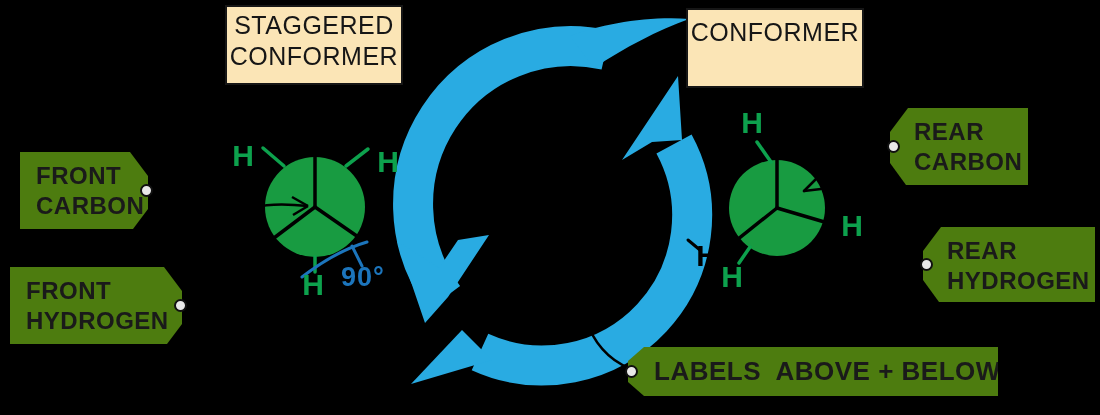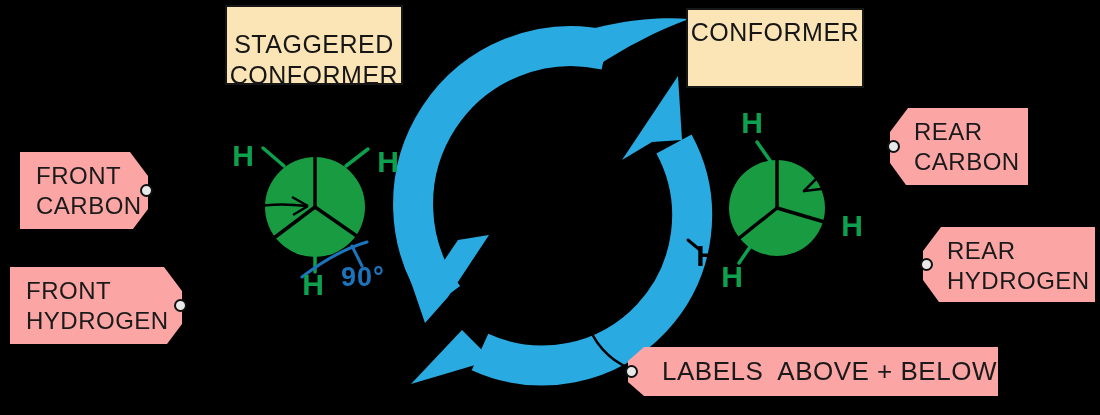--- a/index.html
+++ b/index.html
@@ -7,27 +7,27 @@
          font-family:"Liberation Sans", sans-serif;}
   .stage svg{position:absolute;left:0;top:0;}
 
   
   .conf-box{position:absolute;background:#FBE5B6;border:2px solid #161616;box-sizing:border-box;
             color:#161616;text-align:center;letter-spacing:.5px;}
   .conf-line{font-size:25px;line-height:31px;}
 
   
   .tag{position:absolute;}
-  .tag-body{position:absolute;inset:0;background:#fca5a5;color:#1a1a1a;letter-spacing:.5px;}
+  .tag-body{position:absolute;inset:0;background:#4d7c0f;color:#1a1a1a;letter-spacing:.5px;font-weight:bold;}
   .tag-right{clip-path:polygon(0 0,calc(100% - 18px) 0,100% 24px,100% calc(100% - 20px),calc(100% - 15px) 100%,0 100%);}
   .tag-left{clip-path:polygon(18px 0,100% 0,100% 100%,16px 100%,0 calc(100% - 22px),0 24px);}
   .tag-left-slim{clip-path:polygon(16px 0,100% 0,100% 100%,16px 100%,0 calc(100% - 14px),0 14px);}
   .tag-line{font-size:24px;line-height:30px;padding-left:16px;}
   .tag-pad{padding-top:9px;}
-  .tag-single{font-size:26px;line-height:49px;padding-left:34px;white-space:pre;}
+  .tag-single{font-size:26px;line-height:49px;padding-left:26px;white-space:pre;}
   .ring{position:absolute;width:9px;height:9px;border:2px solid #111;border-radius:50%;
         background:#E9E9E9;top:calc(50% - 7px);}
   .ring-right{right:-5px;}
   .ring-left{left:-3px;}
 
   
   .h-label{position:absolute;width:30px;text-align:center;font-size:30px;font-weight:700;line-height:34px;}
   .h-green{color:#0DA14D;}
   .h-black{color:#000;}
 
@@ -94,21 +94,21 @@
 
       <g stroke="#000" stroke-width="2.5" fill="none" stroke-linecap="round">
         <path d="M 820 175 L 804 191"></path>
         <path d="M 804 191 L 821 189"></path>
       </g>
 
       <path d="M 688 240 L 700 250" stroke="#000" stroke-width="3" stroke-linecap="round"></path>
     </g>
   </svg>
 
-  <div class="conf-box" style="left:225px;top:5px;width:178px;height:80px;padding-top:22px;">
+  <div class="conf-box" style="left:225px;top:5px;width:178px;height:80px;padding-top:3px;">
     <div class="conf-line">STAGGERED</div>
     <div class="conf-line">CONFORMER</div>
   </div>
   <div class="conf-box" style="left:686px;top:8px;width:178px;height:80px;padding-top:7px;">
     <div class="conf-line">CONFORMER</div>
   </div>
 
   <div class="tag" style="left:20px;top:152px;width:128px;height:77px;">
     <div class="tag-body tag-right tag-pad">
       <div class="tag-line">FRONT</div>

